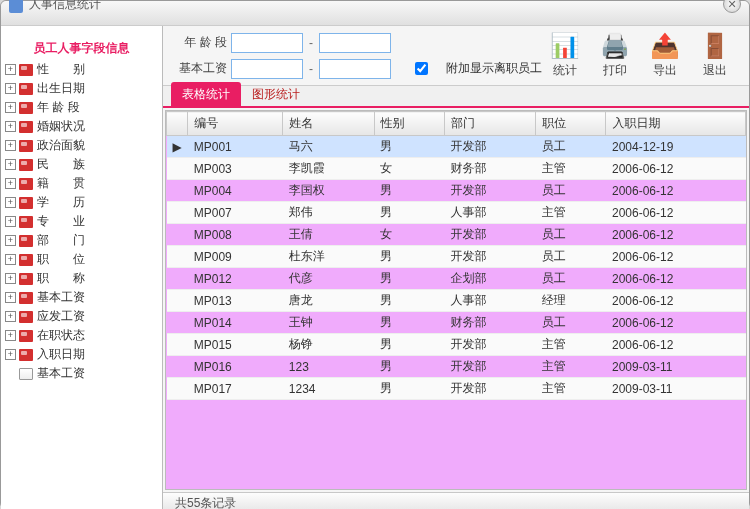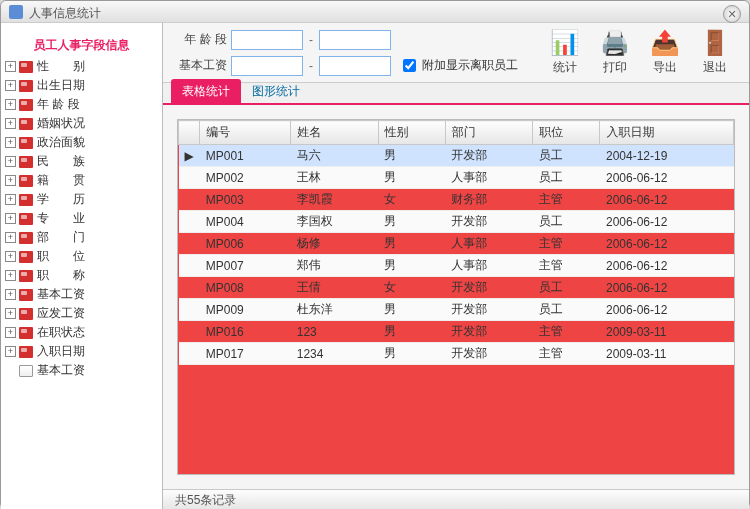--- a/index.html
+++ b/index.html
@@ -1,47 +1,47 @@
 <!DOCTYPE html>
 <html><head>
 <meta charset="utf-8">
 <style>
 *{box-sizing:border-box;margin:0;padding:0;font-family:"Microsoft YaHei",SimSun,sans-serif;font-size:12px}
 body{background:#d8d8d8;width:750px;height:509px;overflow:hidden}
 .window{width:750px;height:509px;background:linear-gradient(#f5f5f5,#e8e8e8);border:1px solid #999;border-radius:6px;position:relative}
-.titlebar{height:22px;background:linear-gradient(#f8f8f8,#e0e0e0);border-radius:6px 6px 0 0;display:flex;align-items:flex-start;padding:4px 8px;border-bottom:1px solid #ccc}
+.titlebar{height:22px;background:linear-gradient(#f8f8f8,#e0e0e0);border-radius:6px 6px 0 0;display:flex;align-items:flex-end;padding:12px 8px;border-bottom:1px solid #ccc}
 .titlebar .ticon{width:14px;height:14px;background:#5b8dd6;border-radius:2px;margin-right:6px}
 .titlebar .ttext{color:#555;flex:1}
 .closebtn{width:18px;height:18px;border-radius:50%;background:radial-gradient(#fff,#ccc);border:1px solid #999;display:flex;align-items:center;justify-content:center;color:#666;font-size:11px;cursor:pointer}
 .body{display:flex;height:486px}
 .sidebar{width:162px;border-right:1px solid #bbb;background:#fff;padding:11px 0;overflow:hidden}
 .side-title{text-align:center;color:#e91e63;font-weight:bold;padding:3px 0}
 .tree-item{display:flex;align-items:center;padding:1px 4px;white-space:nowrap;color:#333;cursor:pointer}
 .tree-item .exp{width:11px;height:11px;border:1px solid #888;display:inline-flex;align-items:center;justify-content:center;font-size:9px;line-height:1;margin-right:3px;background:#fff;color:#555}
 .tree-item .exp.none{border:none}
 .tree-item .ficon{width:14px;height:12px;margin-right:4px;position:relative}
 .tree-item .ficon.red{background:#d32f2f;border-radius:1px}
 .tree-item .ficon.red:before{content:"";position:absolute;left:2px;top:2px;width:6px;height:4px;background:#fff;opacity:.6;border-radius:1px}
 .tree-item .ficon.leaf{background:linear-gradient(#fff,#eee);border:1px solid #999;border-radius:1px}
 .main{flex:1;display:flex;flex-direction:column;background:#f5f5f5}
 .filters{height:60px;display:flex;padding:6px 8px;border-bottom:1px solid #ccc}
 .filter-fields{display:flex;flex-direction:column;gap:6px;justify-content:center}
 .frow{display:flex;align-items:center;gap:4px}
 .flabel{color:#444;width:56px;text-align:right}
 .finput{width:72px;height:20px;border:1px solid #7eb4ea;background:#fff}
 .dash{color:#666;padding:0 2px}
-.chk{display:flex;align-items:center;gap:6px;margin-left:8px;color:#333}
+.chk{display:flex;align-items:center;gap:18px;margin-left:20px;color:#333}
 .chk input{width:13px;height:13px}
 .toolbar{margin-left:auto;display:flex;gap:18px;padding-right:10px}
 .tbtn{display:flex;flex-direction:column;align-items:center;gap:2px;cursor:pointer;color:#444}
 .tbtn .ticon2{width:32px;height:32px;display:flex;align-items:center;justify-content:center;font-size:24px}
 .tabs{height:22px;display:flex;align-items:flex-end;padding-left:8px;border-bottom:2px solid #e91e63;background:#f0f0f0}
-.tab{padding:3px 10px;color:#0369a1;cursor:pointer;border:1px solid transparent;border-bottom:none}
+.tab{padding:3px 10px;color:#b91c1c;cursor:pointer;border:1px solid transparent;border-bottom:none}
 .tab.active{background:#e91e63;color:#fff;border-radius:3px 3px 0 0}
-.grid{flex:1;overflow:auto;background:#ef4444;border:1px solid #bbb;margin:14px}
+.grid{flex:1;overflow:auto;background:#f0abfc;border:1px solid #bbb;margin:2px}
 table{width:100%;border-collapse:collapse}
 th{background:linear-gradient(#fdfdfd,#e6e6e6);border:1px solid #c8c8c8;padding:3px 6px;color:#333;font-weight:normal;text-align:left;position:sticky;top:0}
 td{border-bottom:1px solid #eee;padding:2px 6px;color:#333;white-space:nowrap}
 tr.sel td{background:#cfe3ff}
 tr.vis:nth-child(even) td{background:#fafafa}
 .footer{height:20px;background:linear-gradient(#fdfdfd,#e6e6e6);border-top:1px solid #c8c8c8;padding:2px 12px;color:#555}
 </style>
 </head>
 <body>
 
@@ -203,56 +203,38 @@
                 <td>▶</td>
                 <td>MP001</td>
                 <td>马六</td>
                 <td>男</td>
                 <td>开发部</td>
                 <td>员工</td>
                 <td>2004-12-19</td>
               </tr>
               <tr class="vis">
                 <td></td>
-                <td>MP002</td>
-                <td>王林</td>
-                <td>男</td>
-                <td>人事部</td>
-                <td>员工</td>
-                <td>2006-06-12</td>
-              </tr>
-              <tr class="vis">
-                <td></td>
                 <td>MP003</td>
                 <td>李凯霞</td>
                 <td>女</td>
                 <td>财务部</td>
                 <td>主管</td>
                 <td>2006-06-12</td>
               </tr>
               <tr class="vis">
                 <td></td>
                 <td>MP004</td>
                 <td>李国权</td>
                 <td>男</td>
                 <td>开发部</td>
                 <td>员工</td>
                 <td>2006-06-12</td>
               </tr>
               <tr class="vis">
                 <td></td>
-                <td>MP006</td>
-                <td>杨修</td>
-                <td>男</td>
-                <td>人事部</td>
-                <td>主管</td>
-                <td>2006-06-12</td>
-              </tr>
-              <tr class="vis">
-                <td></td>
                 <td>MP007</td>
                 <td>郑伟</td>
                 <td>男</td>
                 <td>人事部</td>
                 <td>主管</td>
                 <td>2006-06-12</td>
               </tr>
               <tr class="vis">
                 <td></td>
                 <td>MP008</td>
@@ -262,20 +244,56 @@
                 <td>员工</td>
                 <td>2006-06-12</td>
               </tr>
               <tr class="vis">
                 <td></td>
                 <td>MP009</td>
                 <td>杜东洋</td>
                 <td>男</td>
                 <td>开发部</td>
                 <td>员工</td>
+                <td>2006-06-12</td>
+              </tr>
+              <tr class="vis">
+                <td></td>
+                <td>MP012</td>
+                <td>代彦</td>
+                <td>男</td>
+                <td>企划部</td>
+                <td>员工</td>
+                <td>2006-06-12</td>
+              </tr>
+              <tr class="vis">
+                <td></td>
+                <td>MP013</td>
+                <td>唐龙</td>
+                <td>男</td>
+                <td>人事部</td>
+                <td>经理</td>
+                <td>2006-06-12</td>
+              </tr>
+              <tr class="vis">
+                <td></td>
+                <td>MP014</td>
+                <td>王钟</td>
+                <td>男</td>
+                <td>财务部</td>
+                <td>员工</td>
+                <td>2006-06-12</td>
+              </tr>
+              <tr class="vis">
+                <td></td>
+                <td>MP015</td>
+                <td>杨铮</td>
+                <td>男</td>
+                <td>开发部</td>
+                <td>主管</td>
                 <td>2006-06-12</td>
               </tr>
               <tr class="vis">
                 <td></td>
                 <td>MP016</td>
                 <td>123</td>
                 <td>男</td>
                 <td>开发部</td>
                 <td>主管</td>
                 <td>2009-03-11</td>

